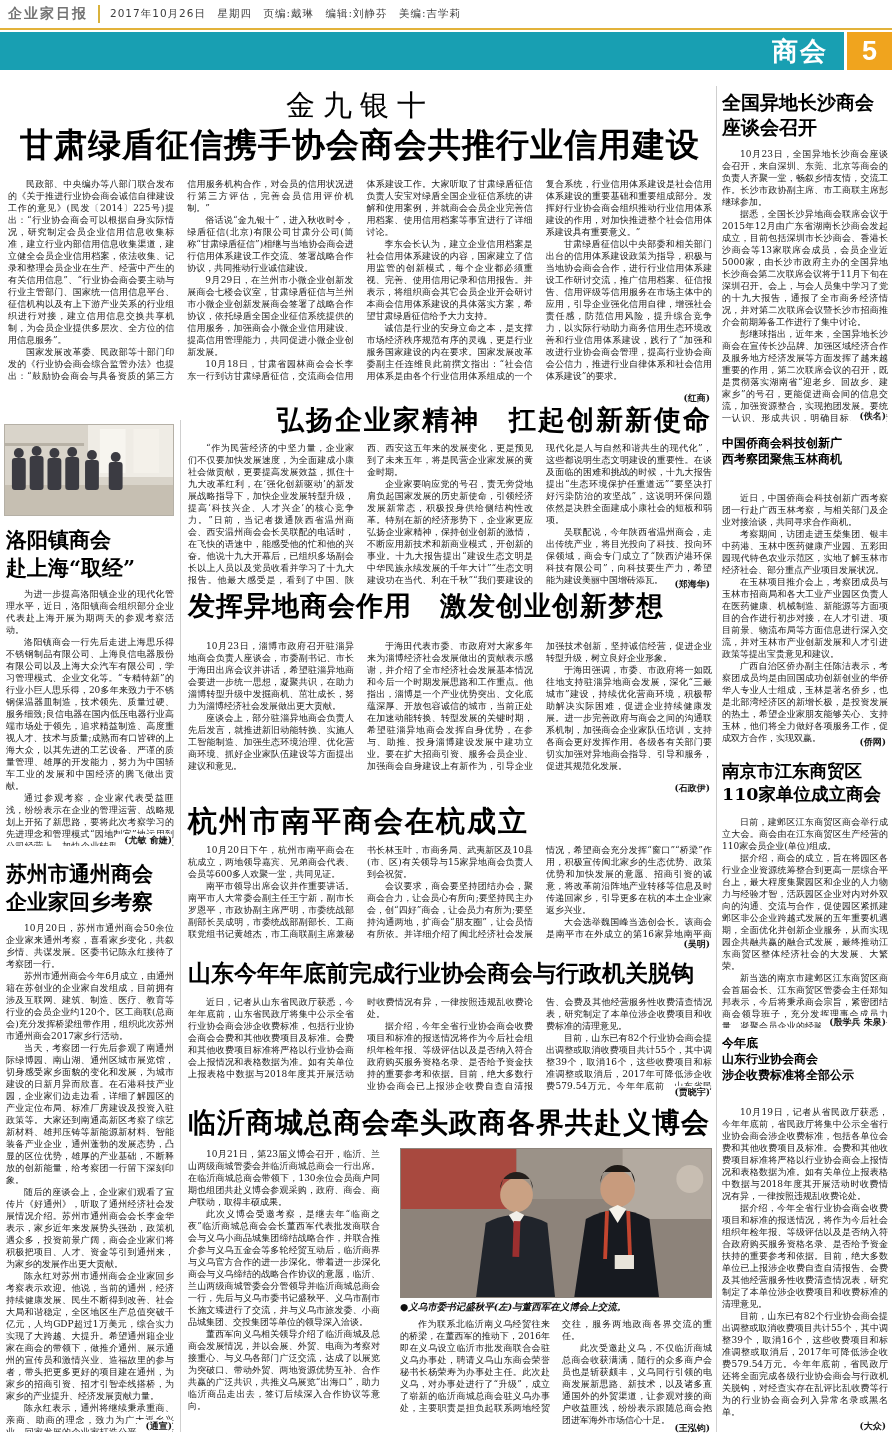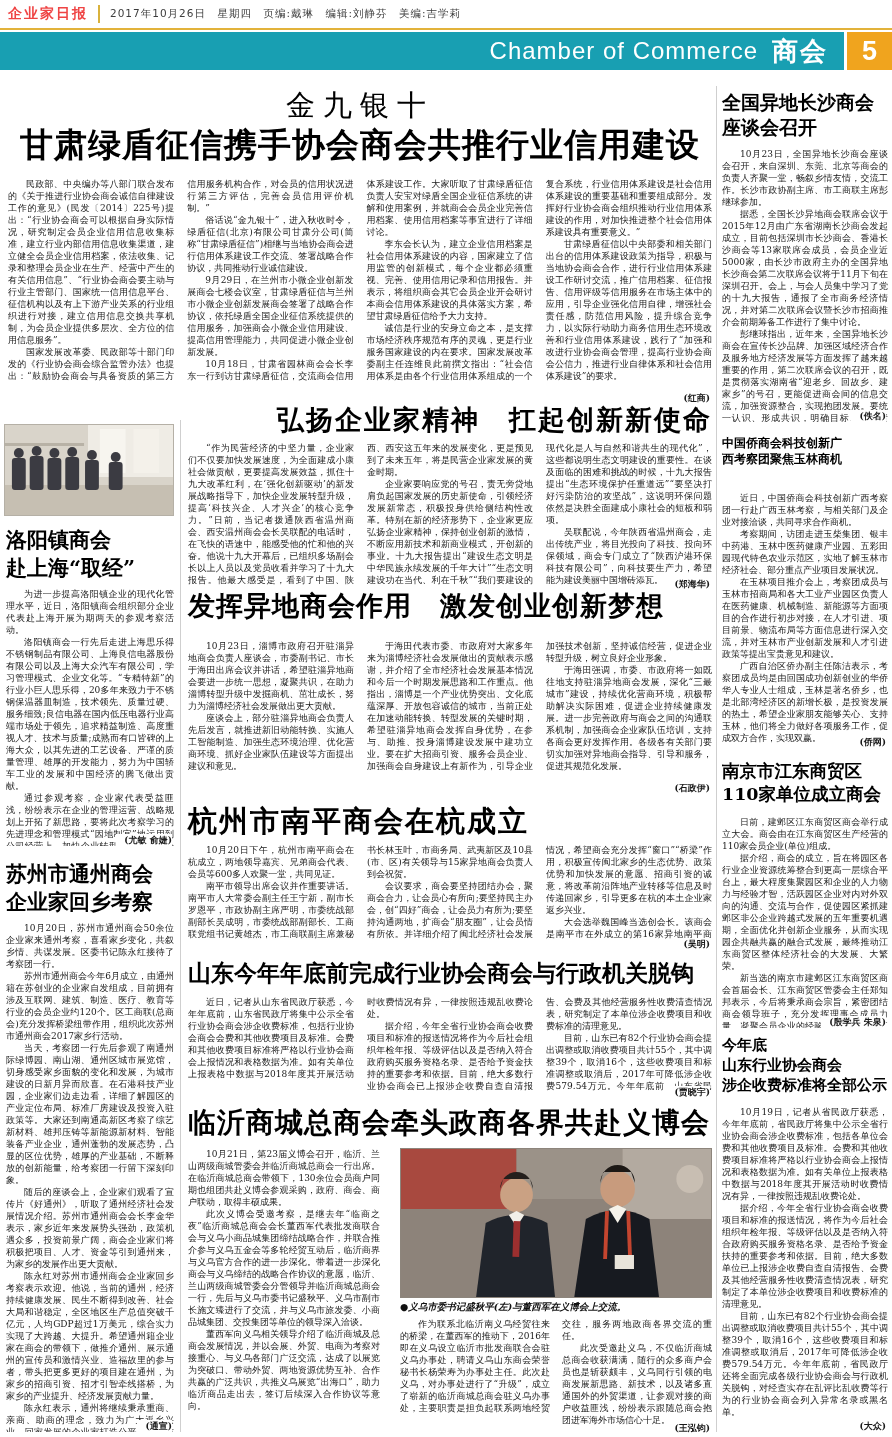--- a/index.html
+++ b/index.html
@@ -1,20 +1,20 @@
 <!DOCTYPE html>
 <html><head>
 <meta charset="utf-8">
 <style>
   html,body{margin:0;padding:0;background:#9a9a9a;}
   .page{position:relative;width:892px;height:1437px;background:#fff;margin:0 auto;
         font-family:"DejaVu Serif","Liberation Serif",serif;overflow:hidden;}
   
   .topbar{position:absolute;top:3px;left:8px;height:22px;display:flex;align-items:center;gap:10px;}
-  .paper-name{color:#ef4444;font-weight:bold;font-size:14px;letter-spacing:2px;}
+  .paper-name{color:#737373;font-weight:bold;font-size:14px;letter-spacing:2px;}
   .mast-vline{width:2px;height:18px;background:#d9b23c;}
   .dateline{font-size:10.5px;color:#3c3c3c;letter-spacing:1px;font-family:"DejaVu Sans","Liberation Sans",sans-serif;}
   .gold-top{position:absolute;top:28px;left:0;width:892px;height:2px;background:#e2b23a;}
   .banner{position:absolute;top:32px;left:0;width:844px;height:38px;background:#189fb2;color:#fff;
           display:flex;align-items:center;justify-content:flex-end;padding-right:16px;box-sizing:border-box;
           font-family:"Liberation Sans","DejaVu Sans",sans-serif;}
   .banner-en{font-size:24px;letter-spacing:1px;}
   .banner-cn{font-size:26px;font-weight:bold;margin-left:14px;letter-spacing:2px;}
   .pagenum{position:absolute;top:32px;left:847px;width:45px;height:38px;background:#f0a41e;color:#fff;
            font:bold 27px "Liberation Sans",sans-serif;display:flex;align-items:center;justify-content:center;}
@@ -35,21 +35,21 @@
   .lead-t .l2{display:block;font-size:33px;line-height:42px;letter-spacing:1px;font-weight:900;}
   .lead-b{top:178px;left:8px;width:704px;height:226px;column-count:4;column-gap:13px;}
   
   .rc{left:722px;width:166px;}
   .t-changsha{top:90px;font-size:19px;}
   .b-changsha{top:148px;height:274px;}
   .t-qiao{top:436px;font-size:12px;}
   .b-qiao{top:492px;height:256px;}
   .t-nanjing{top:760px;font-size:17.5px;}
   .b-nanjing{top:816px;height:212px;}
-  .t-jin{top:1036px;font-size:15px;}
+  .t-jin{top:1036px;font-size:12px;}
   .b-jin{top:1106px;height:326px;}
   
   .lc{left:6px;width:168px;}
   .photo1{top:424px;left:4px;width:170px;height:92px;border:1px solid #b5b0a6;box-sizing:border-box;}
   .t-luo{top:526px;font-size:21px;}
   .b-luo{top:588px;height:258px;}
   .t-su{top:860px;font-size:21px;}
   .b-su{top:922px;height:510px;}
   
   .mc{left:188px;width:524px;}
@@ -75,21 +75,20 @@
 
 <div class="page">
 
   <div class="topbar">
     <span class="paper-name">企业家日报</span>
     <span class="mast-vline"></span>
     <span class="dateline">2017年10月26日　星期四　页编:戴琳　编辑:刘静芬　美编:吉学莉</span>
   </div>
   <div class="gold-top"></div>
   <div class="banner">
-    <span class="banner-en">Chamber of Commerce</span>
     <span class="banner-cn">商会</span>
   </div>
   <div class="pagenum">5</div>
 
   <div class="vr vr1"></div>
   <div class="vr vr2"></div>
 
   <h1 class="lead-t">
     <span class="l1">金九银十</span>
     <span class="l2">甘肃绿盾征信携手协会商会共推行业信用建设</span>

